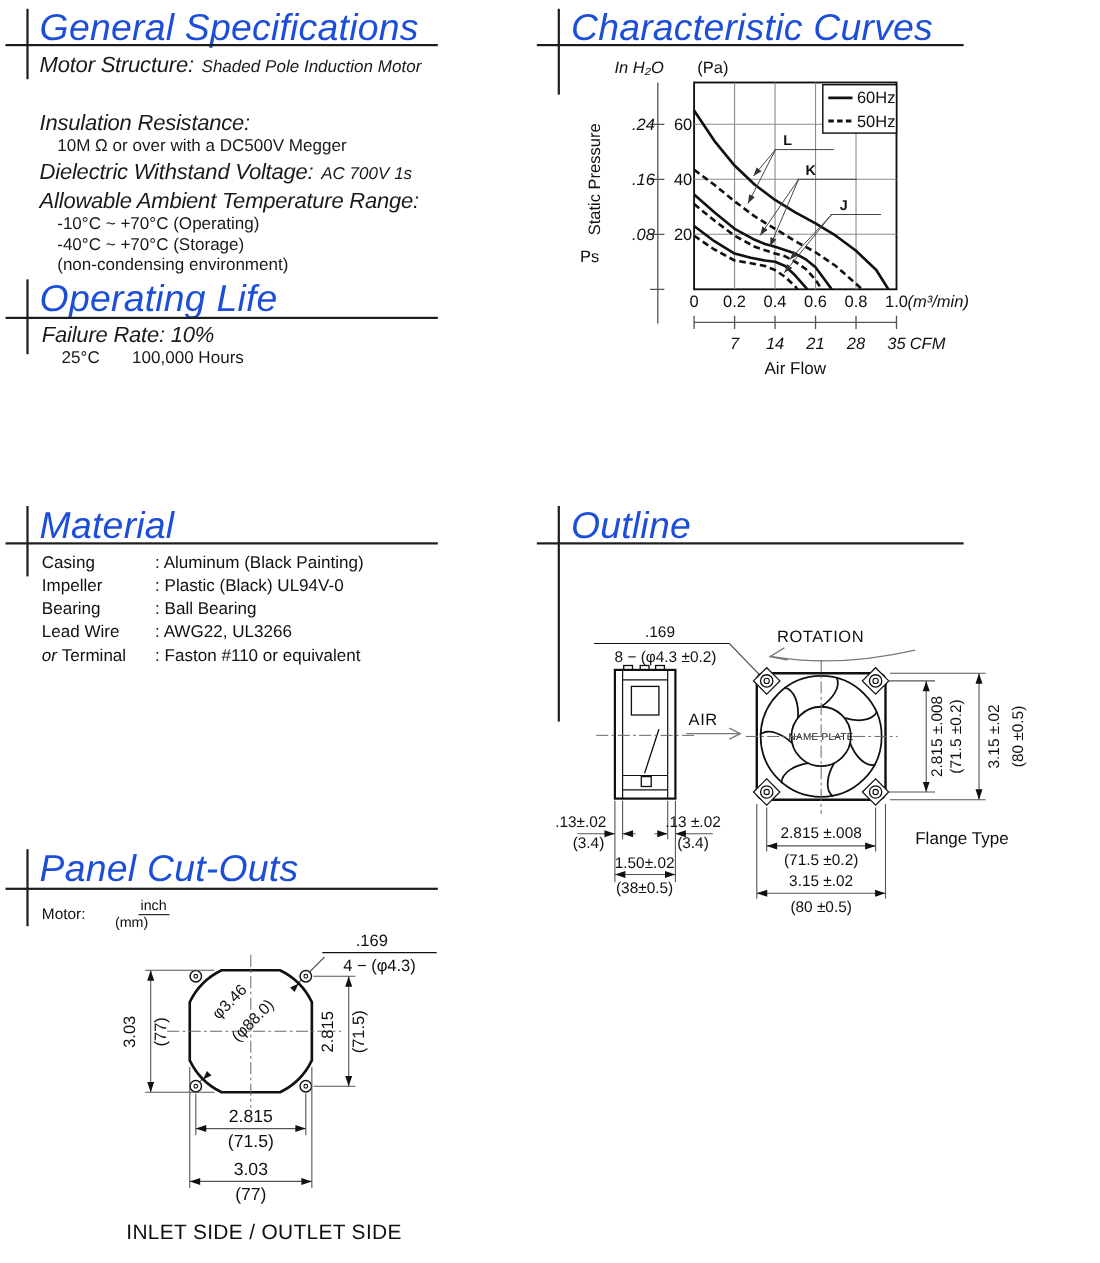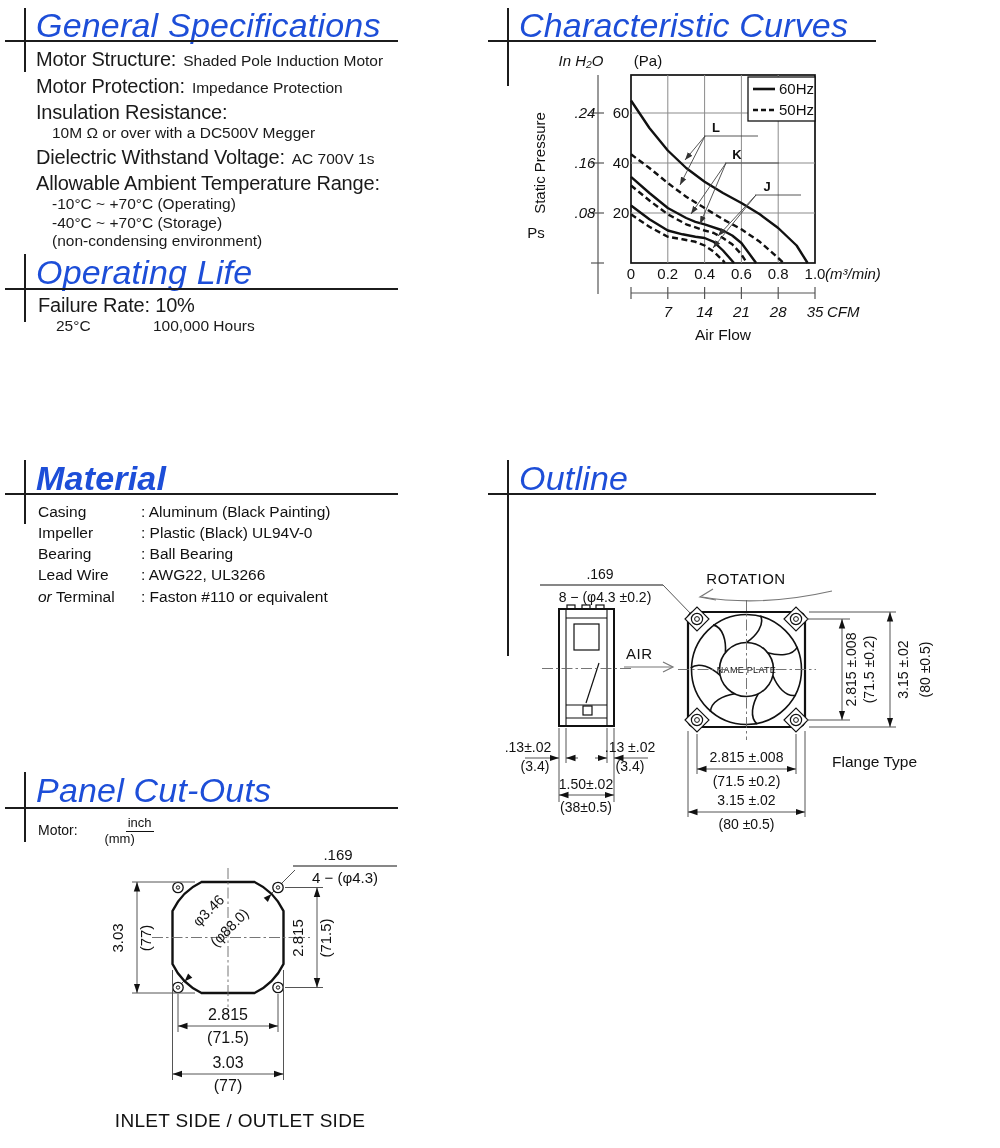--- a/index.html
+++ b/index.html
@@ -1,21 +1,21 @@
 <!DOCTYPE html>
 <html><head>
 <meta charset="utf-8">
 <style>
   html,body{margin:0;padding:0;background:#fff;}
   #page{position:relative;width:1000px;height:1148px;background:#ffffff;overflow:hidden;
         font-family:"Liberation Sans",sans-serif;color:#111;}
   .vline{position:absolute;width:2px;background:#1c1c1c;}
   .hrule{position:absolute;height:2px;background:#1c1c1c;}
   .sec-title{position:absolute;font-style:italic;font-size:34px;letter-spacing:.2px;color:#1d4ed8;white-space:nowrap;}
-  .gsrow{position:absolute;white-space:nowrap;}
+  .gsrow{position:absolute;white-space:nowrap;font-style:italic;}
   .gslabel{font-size:20px;letter-spacing:-0.2px;color:#1a1a1a;}
   .gsval{font-size:15.5px;margin-left:7px;color:#1a1a1a;}
   .gssub{position:absolute;font-size:15.5px;white-space:nowrap;color:#1a1a1a;text-align:right;}
   .mat-row{position:absolute;font-size:15.5px;white-space:nowrap;}
   .mat-name{display:inline-block;width:103px;}
   .mat-pre{font-style:italic;}
   .units-row{position:absolute;font-size:14px;}
   .frac{display:inline-block;text-align:center;vertical-align:middle;margin-left:8px;font-size:13px;line-height:1.15;}
   .frac .num{display:block;border-bottom:1.5px solid #111;padding:0 2px;margin-left:40px;}
   .caption{position:absolute;font-size:19px;letter-spacing:.3px;white-space:nowrap;}
@@ -29,23 +29,20 @@
 
 <div id="page">
 
   <div class="vline" style="left:24px;top:8px;height:64px;"></div>
   <div class="sec-title" style="left:36px;top:6px;">General Specifications</div>
   <div class="hrule" style="left:5px;top:40px;width:393px;"></div>
 
   <div class="gsrow" style="left:36px;top:48px;">
     <span class="gslabel">Motor Structure:</span><span class="gsval">Shaded Pole Induction Motor</span>
   </div>
-  <div class="gsrow" style="left:36px;top:75px;">
-    <span class="gslabel">Motor Protection:</span><span class="gsval">Impedance Protection</span>
-  </div>
   <div class="gsrow" style="left:36px;top:101px;">
     <span class="gslabel">Insulation Resistance:</span>
   </div>
   <div class="gssub" style="left:52px;top:124px;">10M Ω or over with a DC500V Megger</div>
   <div class="gsrow" style="left:36px;top:146px;">
     <span class="gslabel">Dielectric Withstand Voltage:</span><span class="gsval">AC 700V 1s</span>
   </div>
   <div class="gsrow" style="left:36px;top:172px;">
     <span class="gslabel">Allowable Ambient Temperature Range:</span>
   </div>
@@ -53,21 +50,21 @@
   <div class="gssub" style="left:52px;top:214px;">-40°C ~ +70°C (Storage)</div>
   <div class="gssub" style="left:52px;top:232px;">(non-condensing environment)</div>
 
   <div class="vline" style="left:24px;top:254px;height:68px;"></div>
   <div class="sec-title" style="left:36px;top:253px;">Operating Life</div>
   <div class="hrule" style="left:5px;top:288px;width:393px;"></div>
   <div class="gsrow" style="left:38px;top:294px;">
     <span class="gslabel">Failure Rate: 10%</span>
   </div>
   <div class="gssub" style="left:56px;top:317px;">25°C</div>
-  <div class="gssub" style="left:120px;top:317px;margin-left:33px;">100,000 Hours</div>
+  <div class="gssub" style="left:120px;top:317px;">100,000 Hours</div>
 
   <div class="vline" style="left:507px;top:8px;height:78px;"></div>
   <div class="sec-title" style="left:519px;top:6px;">Characteristic Curves</div>
   <div class="hrule" style="left:488px;top:40px;width:388px;"></div>
 
   <svg style="position:absolute;left:505px;top:48px;" width="495" height="300" viewBox="0 0 495 300">
     <defs>
       <marker id="mT" markerWidth="9" markerHeight="7" refX="8" refY="3.5" orient="auto" markerUnits="userSpaceOnUse">
           <path d="M0,0.6 L8,3.5 L0,6.4 Z" fill="#333"></path>
         </marker>
@@ -151,21 +148,21 @@
     <text x="162.8" y="269" text-anchor="middle" class="chart-it">7</text>
     <text x="199.6" y="269" text-anchor="middle" class="chart-it">14</text>
     <text x="236.4" y="269" text-anchor="middle" class="chart-it">21</text>
     <text x="273.2" y="269" text-anchor="middle" class="chart-it">28</text>
     <text x="310" y="269" text-anchor="middle" class="chart-it">35</text>
     <text x="322" y="269" class="chart-it">CFM</text>
     <text x="218" y="292" text-anchor="middle" style="font-size:15.5px;">Air Flow</text>
   </svg>
 
   <div class="vline" style="left:24px;top:460px;height:64px;"></div>
-  <div class="sec-title" style="left:36px;top:459px;font-weight:bold;">Material</div>
+  <div class="sec-title" style="left:36px;top:459px;">Material</div>
   <div class="hrule" style="left:5px;top:493px;width:393px;"></div>
 
   <div class="mat-row" style="left:38px;top:503px;">
     <span class="mat-name"><span class="mat-pre"></span><span>Casing</span></span><span>: Aluminum (Black Painting)</span>
   </div>
   <div class="mat-row" style="left:38px;top:524px;">
     <span class="mat-name"><span class="mat-pre"></span><span>Impeller</span></span><span>: Plastic (Black) UL94V-0</span>
   </div>
   <div class="mat-row" style="left:38px;top:545px;">
     <span class="mat-name"><span class="mat-pre"></span><span>Bearing</span></span><span>: Ball Bearing</span>

